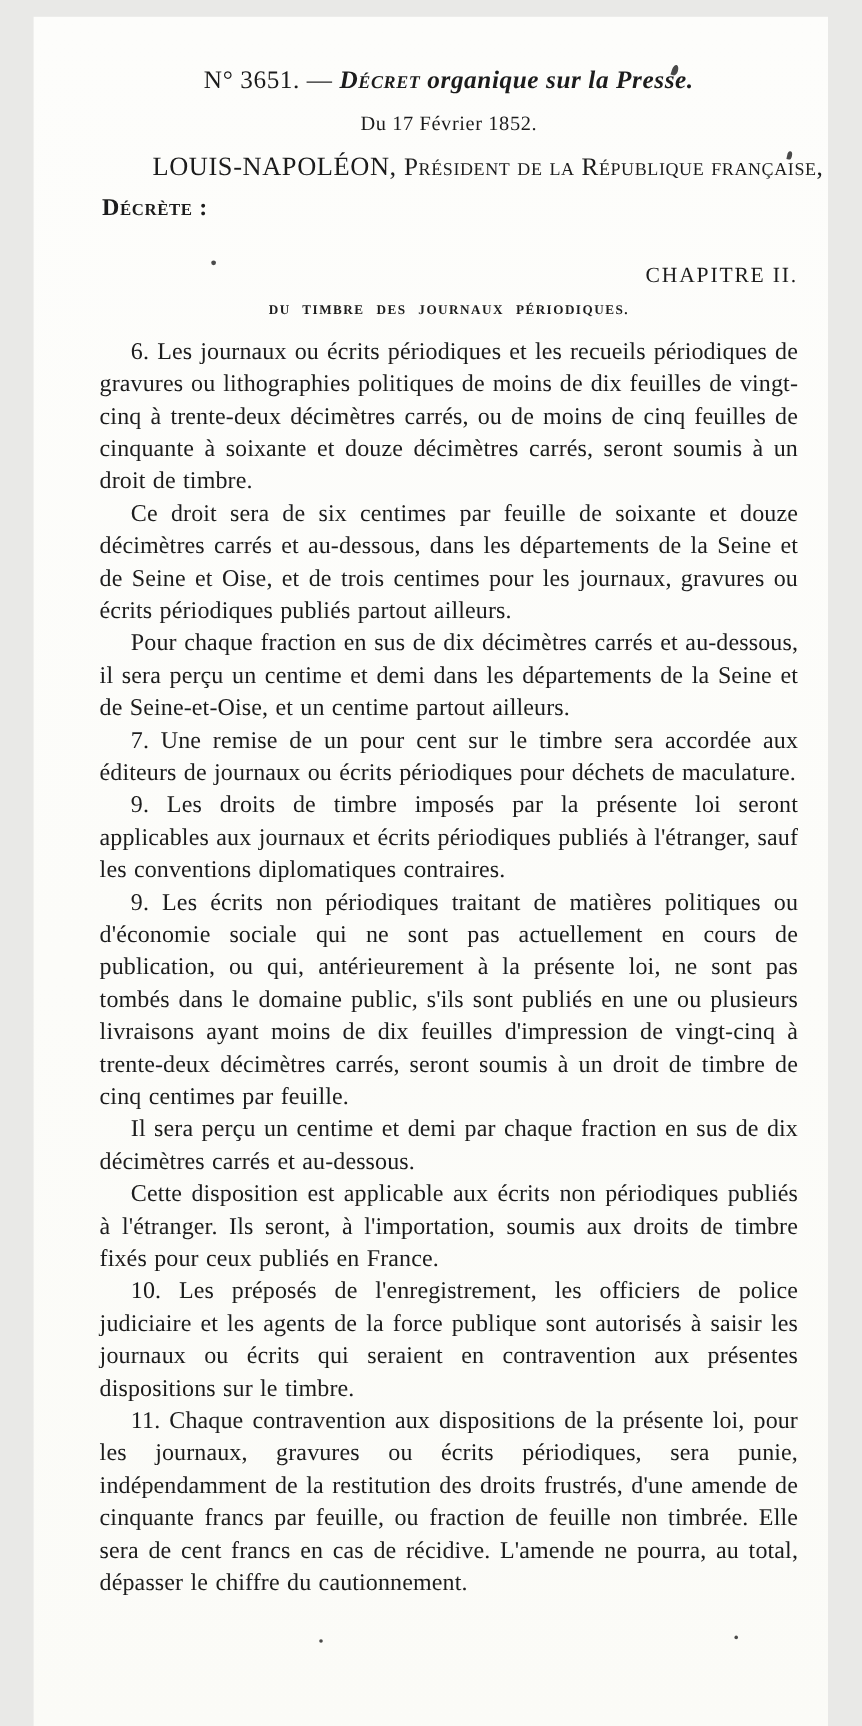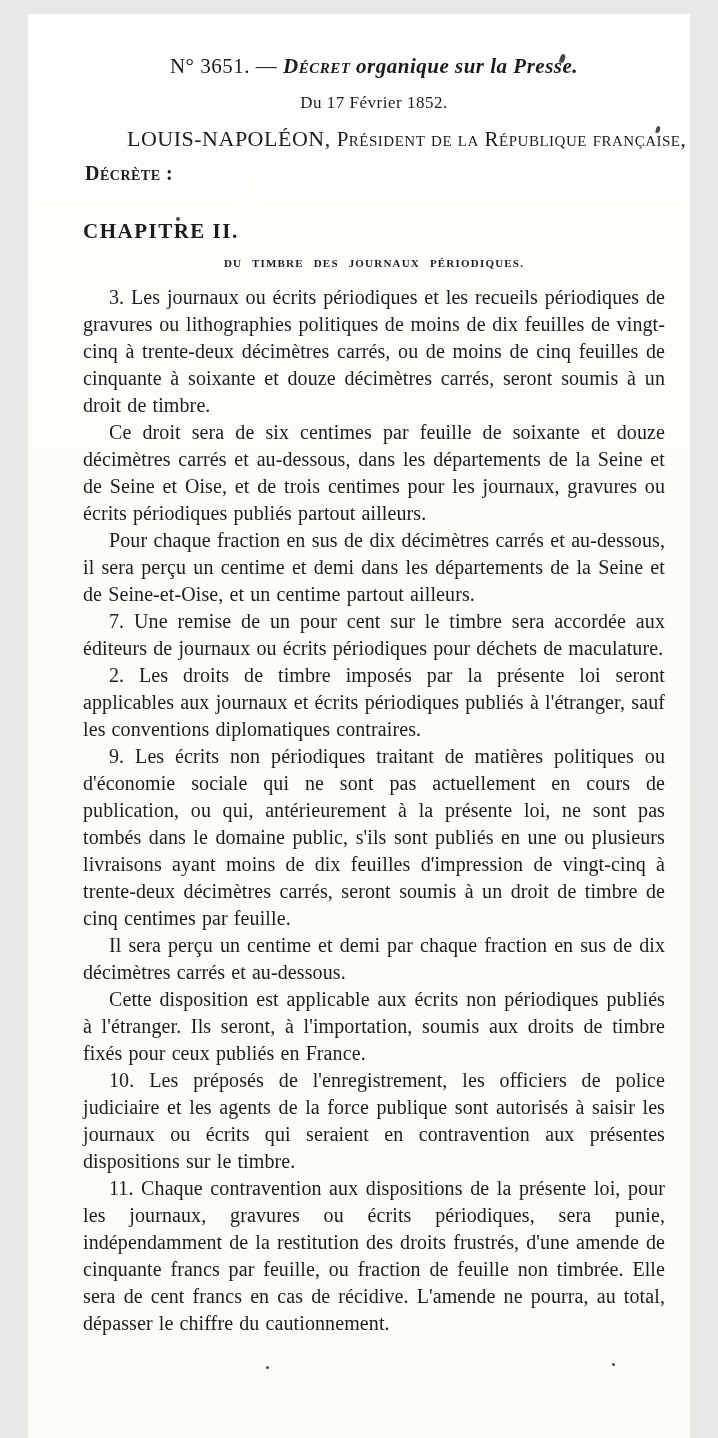--- a/index.html
+++ b/index.html
@@ -62,23 +62,23 @@
   }
   .hdr-decrete {
     font-variant: small-caps;
     font-weight: bold;
     font-size: 20px;
     margin: 10px 0 0 2px;
     letter-spacing: 0.5px;
   }
   
   .chapter-heading {
-    text-align: left;
-    font-size: 21px;
-    font-weight: bold;
+    text-align: right;
+    font-size: 18px;
+    font-weight: normal;
     letter-spacing: 1.5px;
     margin: 34px 0 0 0;
   }
   .chapter-subheading {
     text-align: center;
     font-size: 11px;
     font-weight: bold;
     letter-spacing: 1.2px;
     word-spacing: 6px;
     margin: 13px 0 0 0;
@@ -130,25 +130,25 @@
     </div>
     <div class="hdr-decrete">Décrète :</div>
   </header>
 
   <section>
     <div class="chapter-heading">CHAPITRE II.</div>
     <div class="chapter-subheading">DU TIMBRE DES JOURNAUX PÉRIODIQUES.</div>
   </section>
 
   <section class="body-text">
-    <p>3. Les journaux ou écrits périodiques et les recueils périodiques de gravures ou lithographies politiques de moins de dix feuilles de vingt-cinq à trente-deux décimètres carrés, ou de moins de cinq feuilles de cinquante à soixante et douze décimètres carrés, seront soumis à un droit de timbre.</p>
+    <p>6. Les journaux ou écrits périodiques et les recueils périodiques de gravures ou lithographies politiques de moins de dix feuilles de vingt-cinq à trente-deux décimètres carrés, ou de moins de cinq feuilles de cinquante à soixante et douze décimètres carrés, seront soumis à un droit de timbre.</p>
     <p>Ce droit sera de six centimes par feuille de soixante et douze décimètres carrés et au-dessous, dans les départements de la Seine et de Seine et Oise, et de trois centimes pour les journaux, gravures ou écrits périodiques publiés partout ailleurs.</p>
     <p>Pour chaque fraction en sus de dix décimètres carrés et au-dessous, il sera perçu un centime et demi dans les départements de la Seine et de Seine-et-Oise, et un centime partout ailleurs.</p>
     <p>7. Une remise de un pour cent sur le timbre sera accordée aux éditeurs de journaux ou écrits périodiques pour déchets de maculature.</p>
-    <p>2. Les droits de timbre imposés par la présente loi seront applicables aux journaux et écrits périodiques publiés à l'étranger, sauf les conventions diplomatiques contraires.</p>
+    <p>9. Les droits de timbre imposés par la présente loi seront applicables aux journaux et écrits périodiques publiés à l'étranger, sauf les conventions diplomatiques contraires.</p>
     <p>9. Les écrits non périodiques traitant de matières politiques ou d'économie sociale qui ne sont pas actuellement en cours de publication, ou qui, antérieurement à la présente loi, ne sont pas tombés dans le domaine public, s'ils sont publiés en une ou plusieurs livraisons ayant moins de dix feuilles d'impression de vingt-cinq à trente-deux décimètres carrés, seront soumis à un droit de timbre de cinq centimes par feuille.</p>
     <p>Il sera perçu un centime et demi par chaque fraction en sus de dix décimètres carrés et au-dessous.</p>
     <p>Cette disposition est applicable aux écrits non périodiques publiés à l'étranger. Ils seront, à l'importation, soumis aux droits de timbre fixés pour ceux publiés en France.</p>
     <p>10. Les préposés de l'enregistrement, les officiers de police judiciaire et les agents de la force publique sont autorisés à saisir les journaux ou écrits qui seraient en contravention aux présentes dispositions sur le timbre.</p>
     <p>11. Chaque contravention aux dispositions de la présente loi, pour les journaux, gravures ou écrits périodiques, sera punie, indépendamment de la restitution des droits frustrés, d'une amende de cinquante francs par feuille, ou fraction de feuille non timbrée. Elle sera de cent francs en cas de récidive. L'amende ne pourra, au total, dépasser le chiffre du cautionnement.</p>
   </section>
 
 </div>
 
 </body></html>

